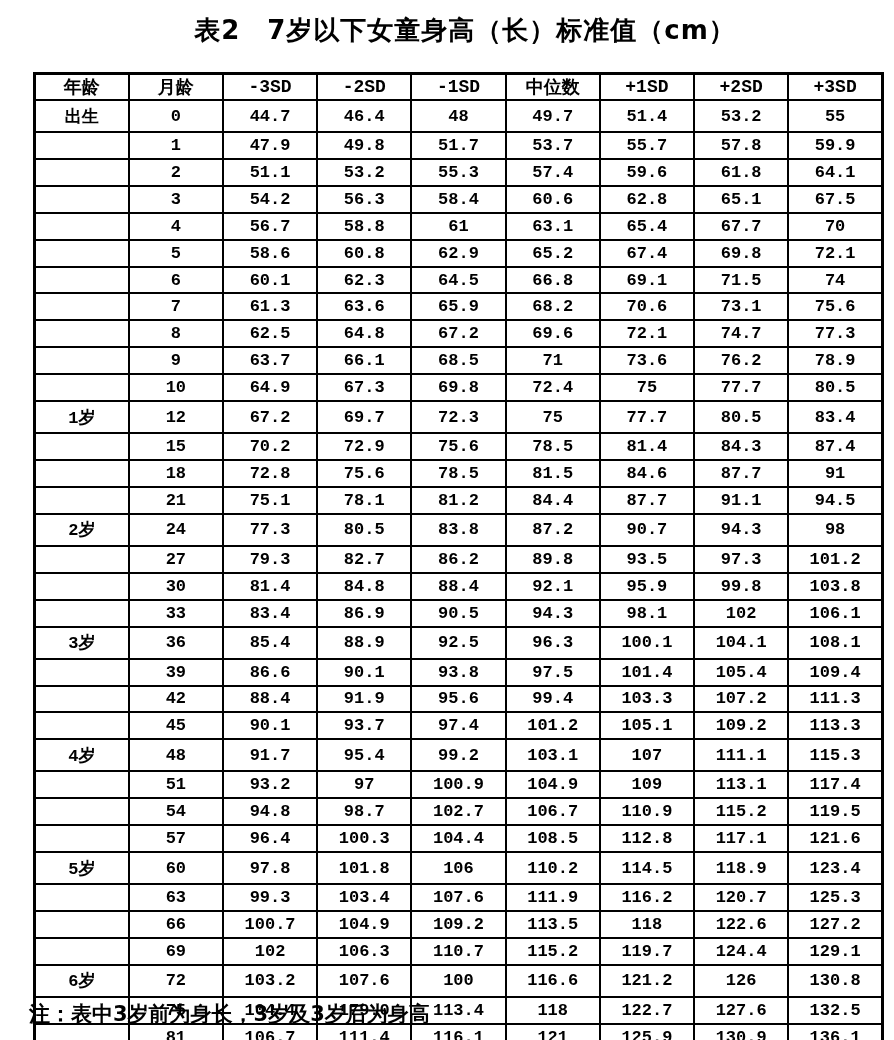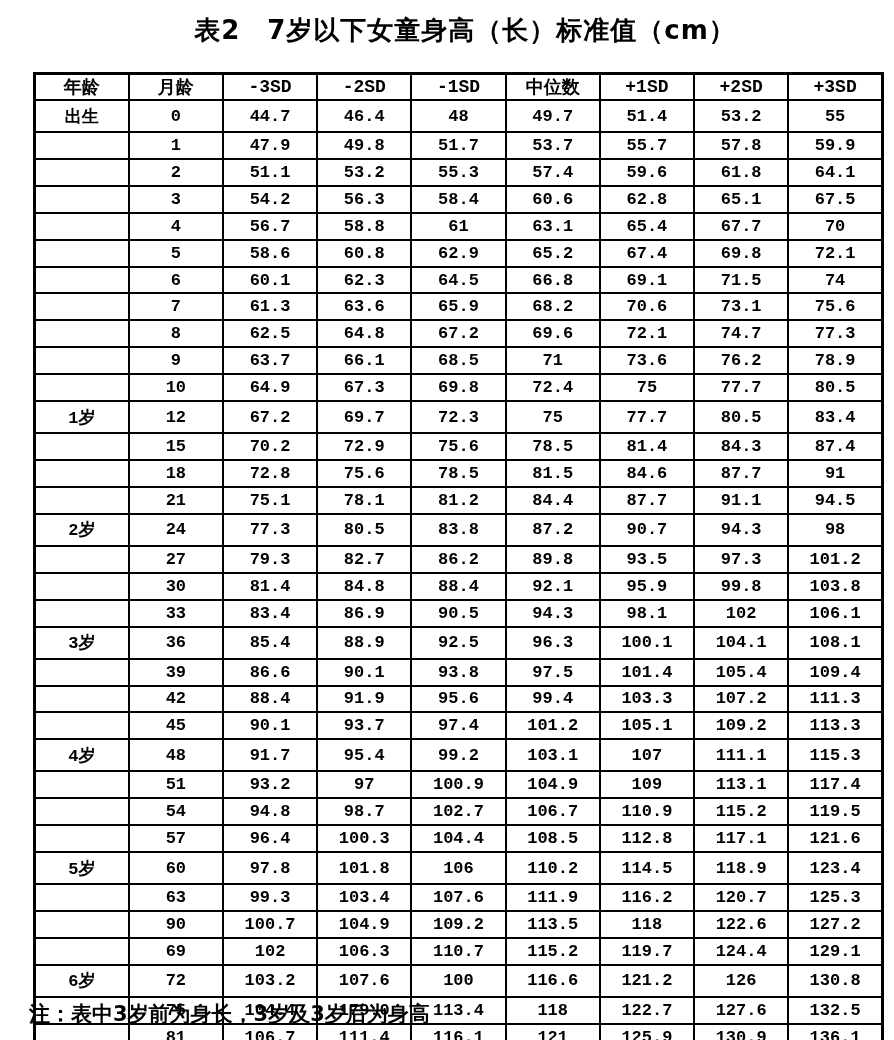--- a/index.html
+++ b/index.html
@@ -401,21 +401,21 @@
           <td>99.3</td>
           <td>103.4</td>
           <td>107.6</td>
           <td>111.9</td>
           <td>116.2</td>
           <td>120.7</td>
           <td>125.3</td>
         </tr>
         <tr>
           <td></td>
-          <td>90</td>
+          <td>66</td>
           <td>100.7</td>
           <td>104.9</td>
           <td>109.2</td>
           <td>113.5</td>
           <td>118</td>
           <td>122.6</td>
           <td>127.2</td>
         </tr>
         <tr>
           <td></td>

